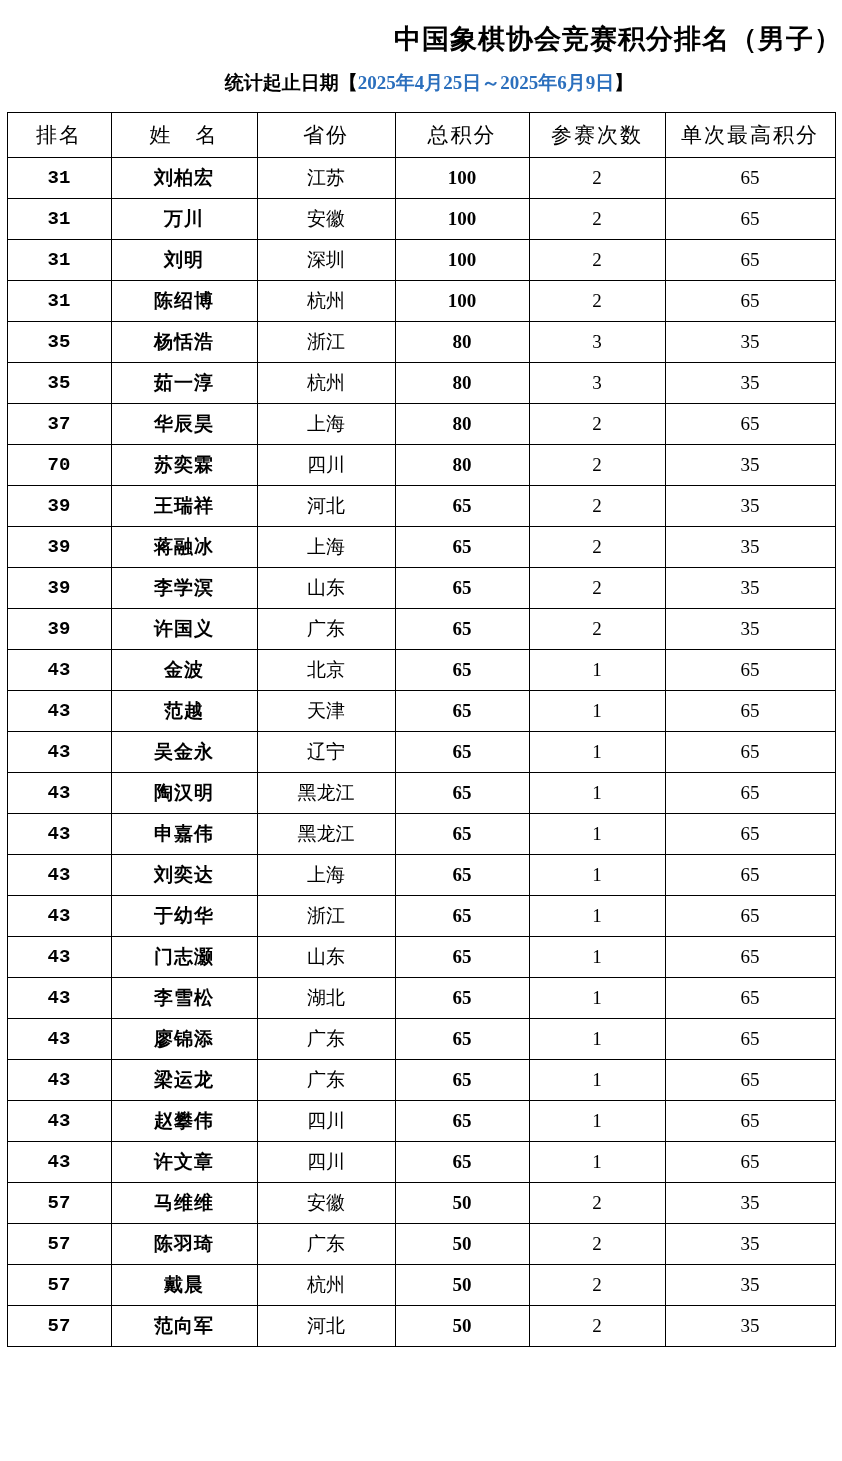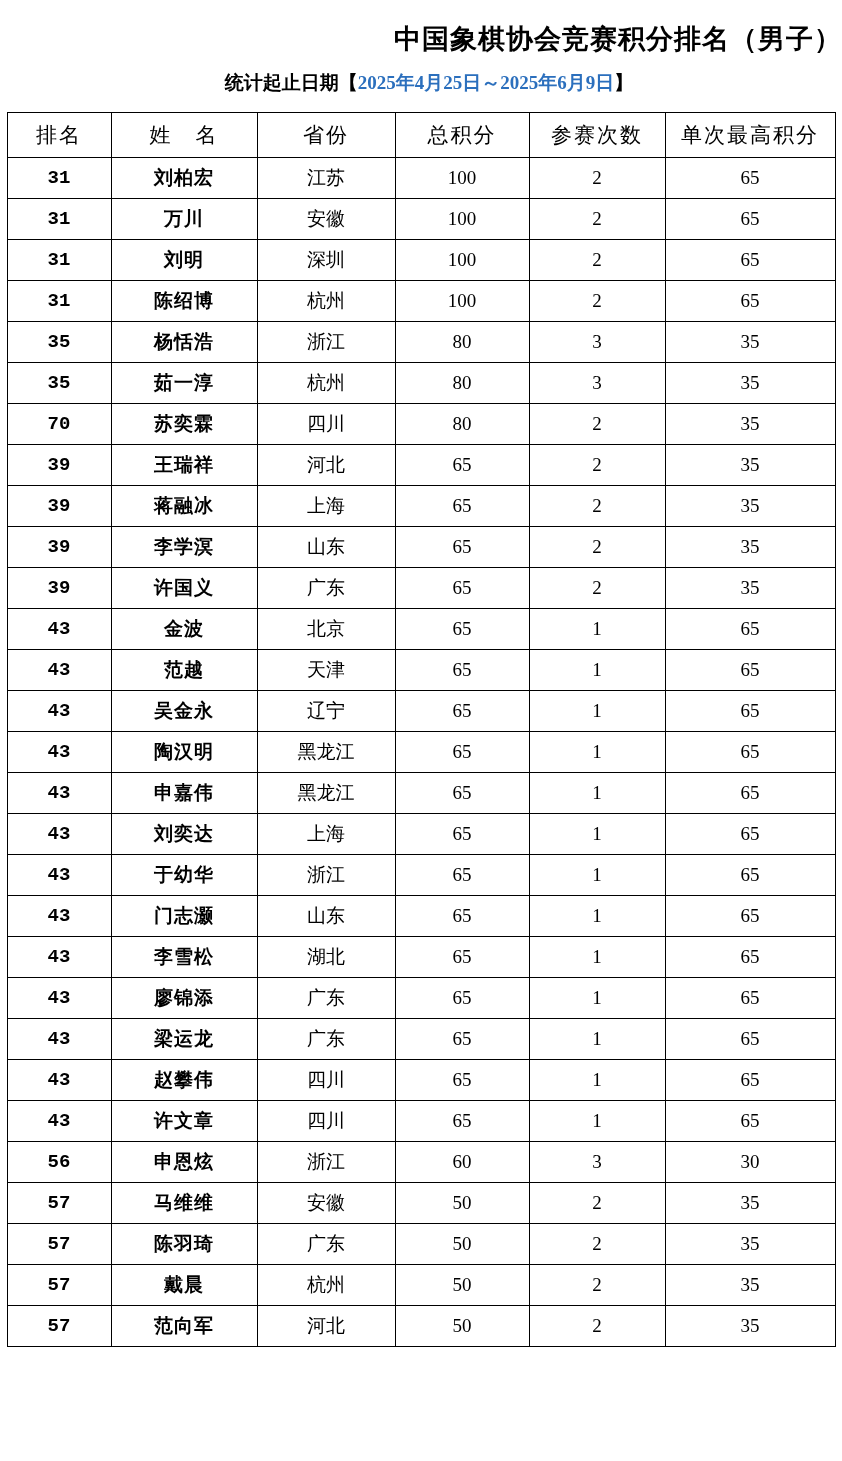--- a/index.html
+++ b/index.html
@@ -66,21 +66,21 @@
   col.c-rank   { width: 104px; }
   col.c-name   { width: 146px; }
   col.c-prov   { width: 138px; }
   col.c-total  { width: 134px; }
   col.c-count  { width: 136px; }
   col.c-best   { width: 170px; }
 
   td.rank   { font-weight: bold; font-size: 20px; font-family: Liberation Mono, monospace; }
   td.name   { font-weight: bold; font-size: 20px; letter-spacing: 1px; }
   td.prov   { font-size: 19px; margin-top: 24px; }
-  td.total  { font-weight: normal; font-size: 20px; }
+  td.total  { font-weight: bold; font-size: 20px; }
   td.count  { font-size: 19px; }
   td.best   { font-size: 19px; }
 </style>
 </head>
 <body>
 
 <div class="page">
 
   <h1 class="title">中国象棋协会竞赛积分排名（男子）</h1>
 
@@ -150,20 +150,28 @@
         </tr>
         <tr>
           <td class="rank">35</td>
           <td class="name">茹一淳</td>
           <td class="prov">杭州</td>
           <td class="total">80</td>
           <td class="count">3</td>
           <td class="best">35</td>
         </tr>
         <tr>
+          <td class="rank">37</td>
+          <td class="name">华辰昊</td>
+          <td class="prov">上海</td>
+          <td class="total">80</td>
+          <td class="count">2</td>
+          <td class="best">65</td>
+        </tr>
+        <tr>
           <td class="rank">70</td>
           <td class="name">苏奕霖</td>
           <td class="prov">四川</td>
           <td class="total">80</td>
           <td class="count">2</td>
           <td class="best">35</td>
         </tr>
         <tr>
           <td class="rank">39</td>
           <td class="name">王瑞祥</td>
@@ -294,28 +302,20 @@
         </tr>
         <tr>
           <td class="rank">43</td>
           <td class="name">许文章</td>
           <td class="prov">四川</td>
           <td class="total">65</td>
           <td class="count">1</td>
           <td class="best">65</td>
         </tr>
         <tr>
-          <td class="rank">56</td>
-          <td class="name">申恩炫</td>
-          <td class="prov">浙江</td>
-          <td class="total">60</td>
-          <td class="count">3</td>
-          <td class="best">30</td>
-        </tr>
-        <tr>
           <td class="rank">57</td>
           <td class="name">马维维</td>
           <td class="prov">安徽</td>
           <td class="total">50</td>
           <td class="count">2</td>
           <td class="best">35</td>
         </tr>
         <tr>
           <td class="rank">57</td>
           <td class="name">陈羽琦</td>

